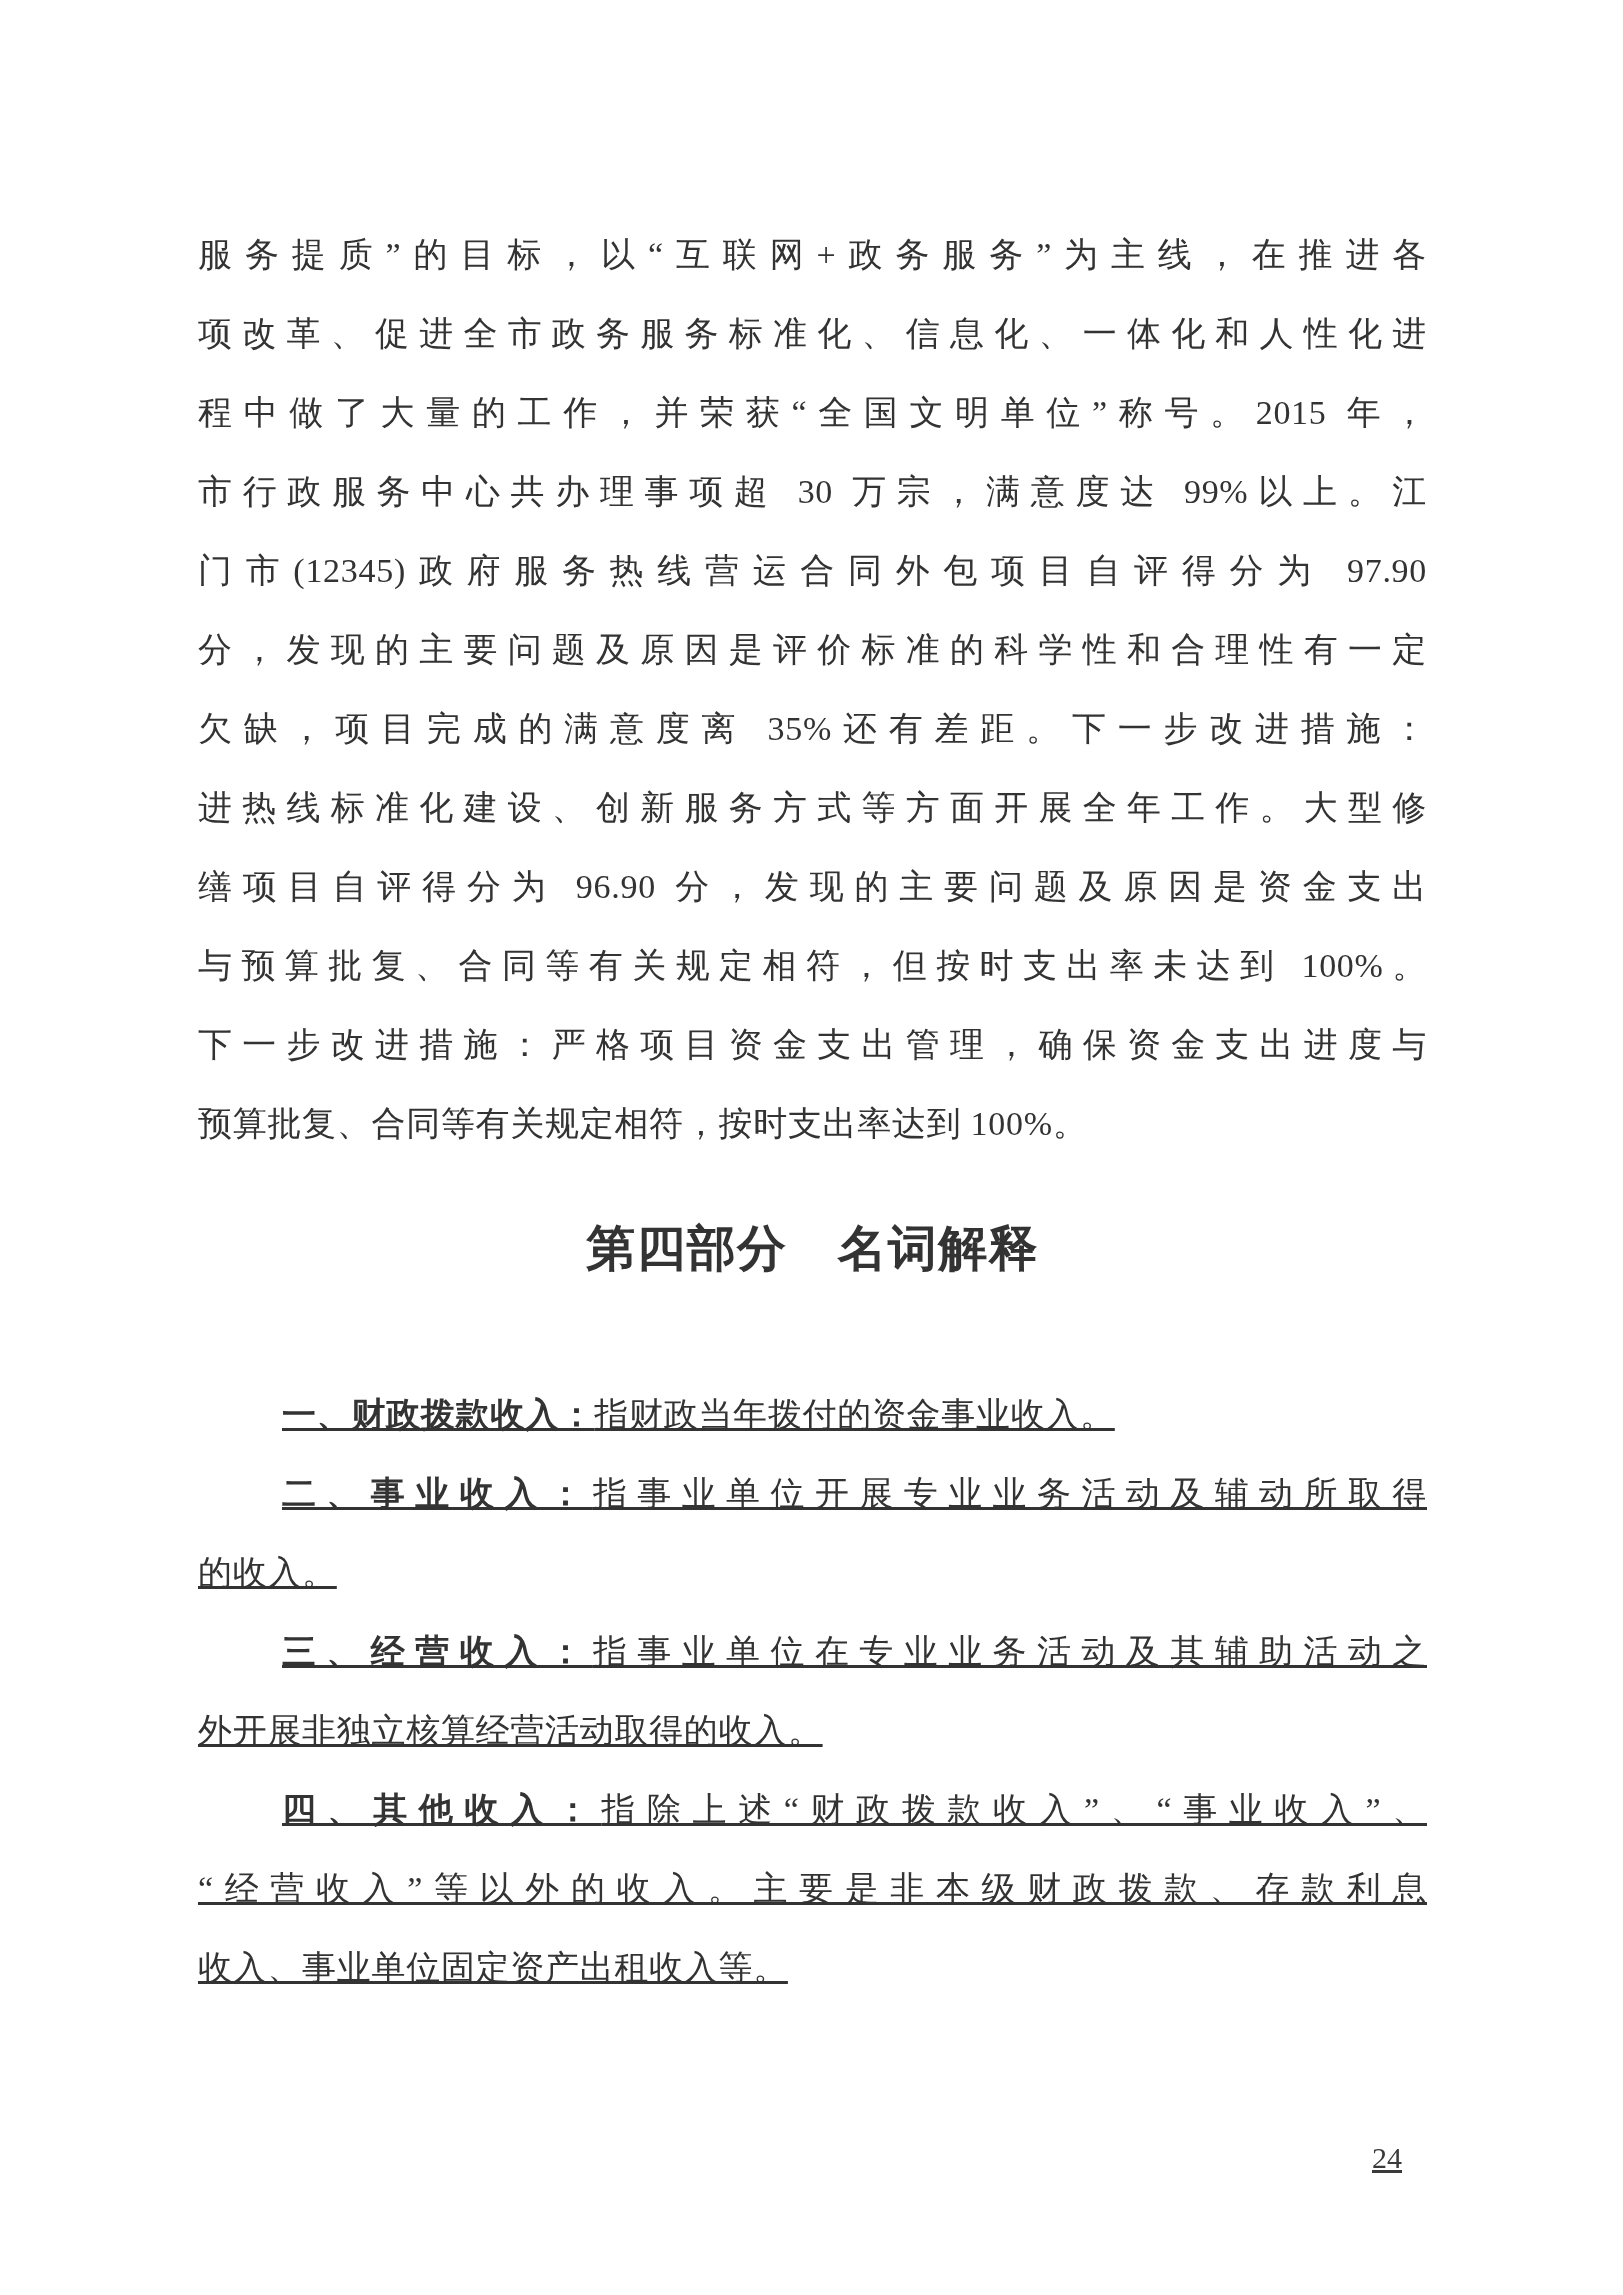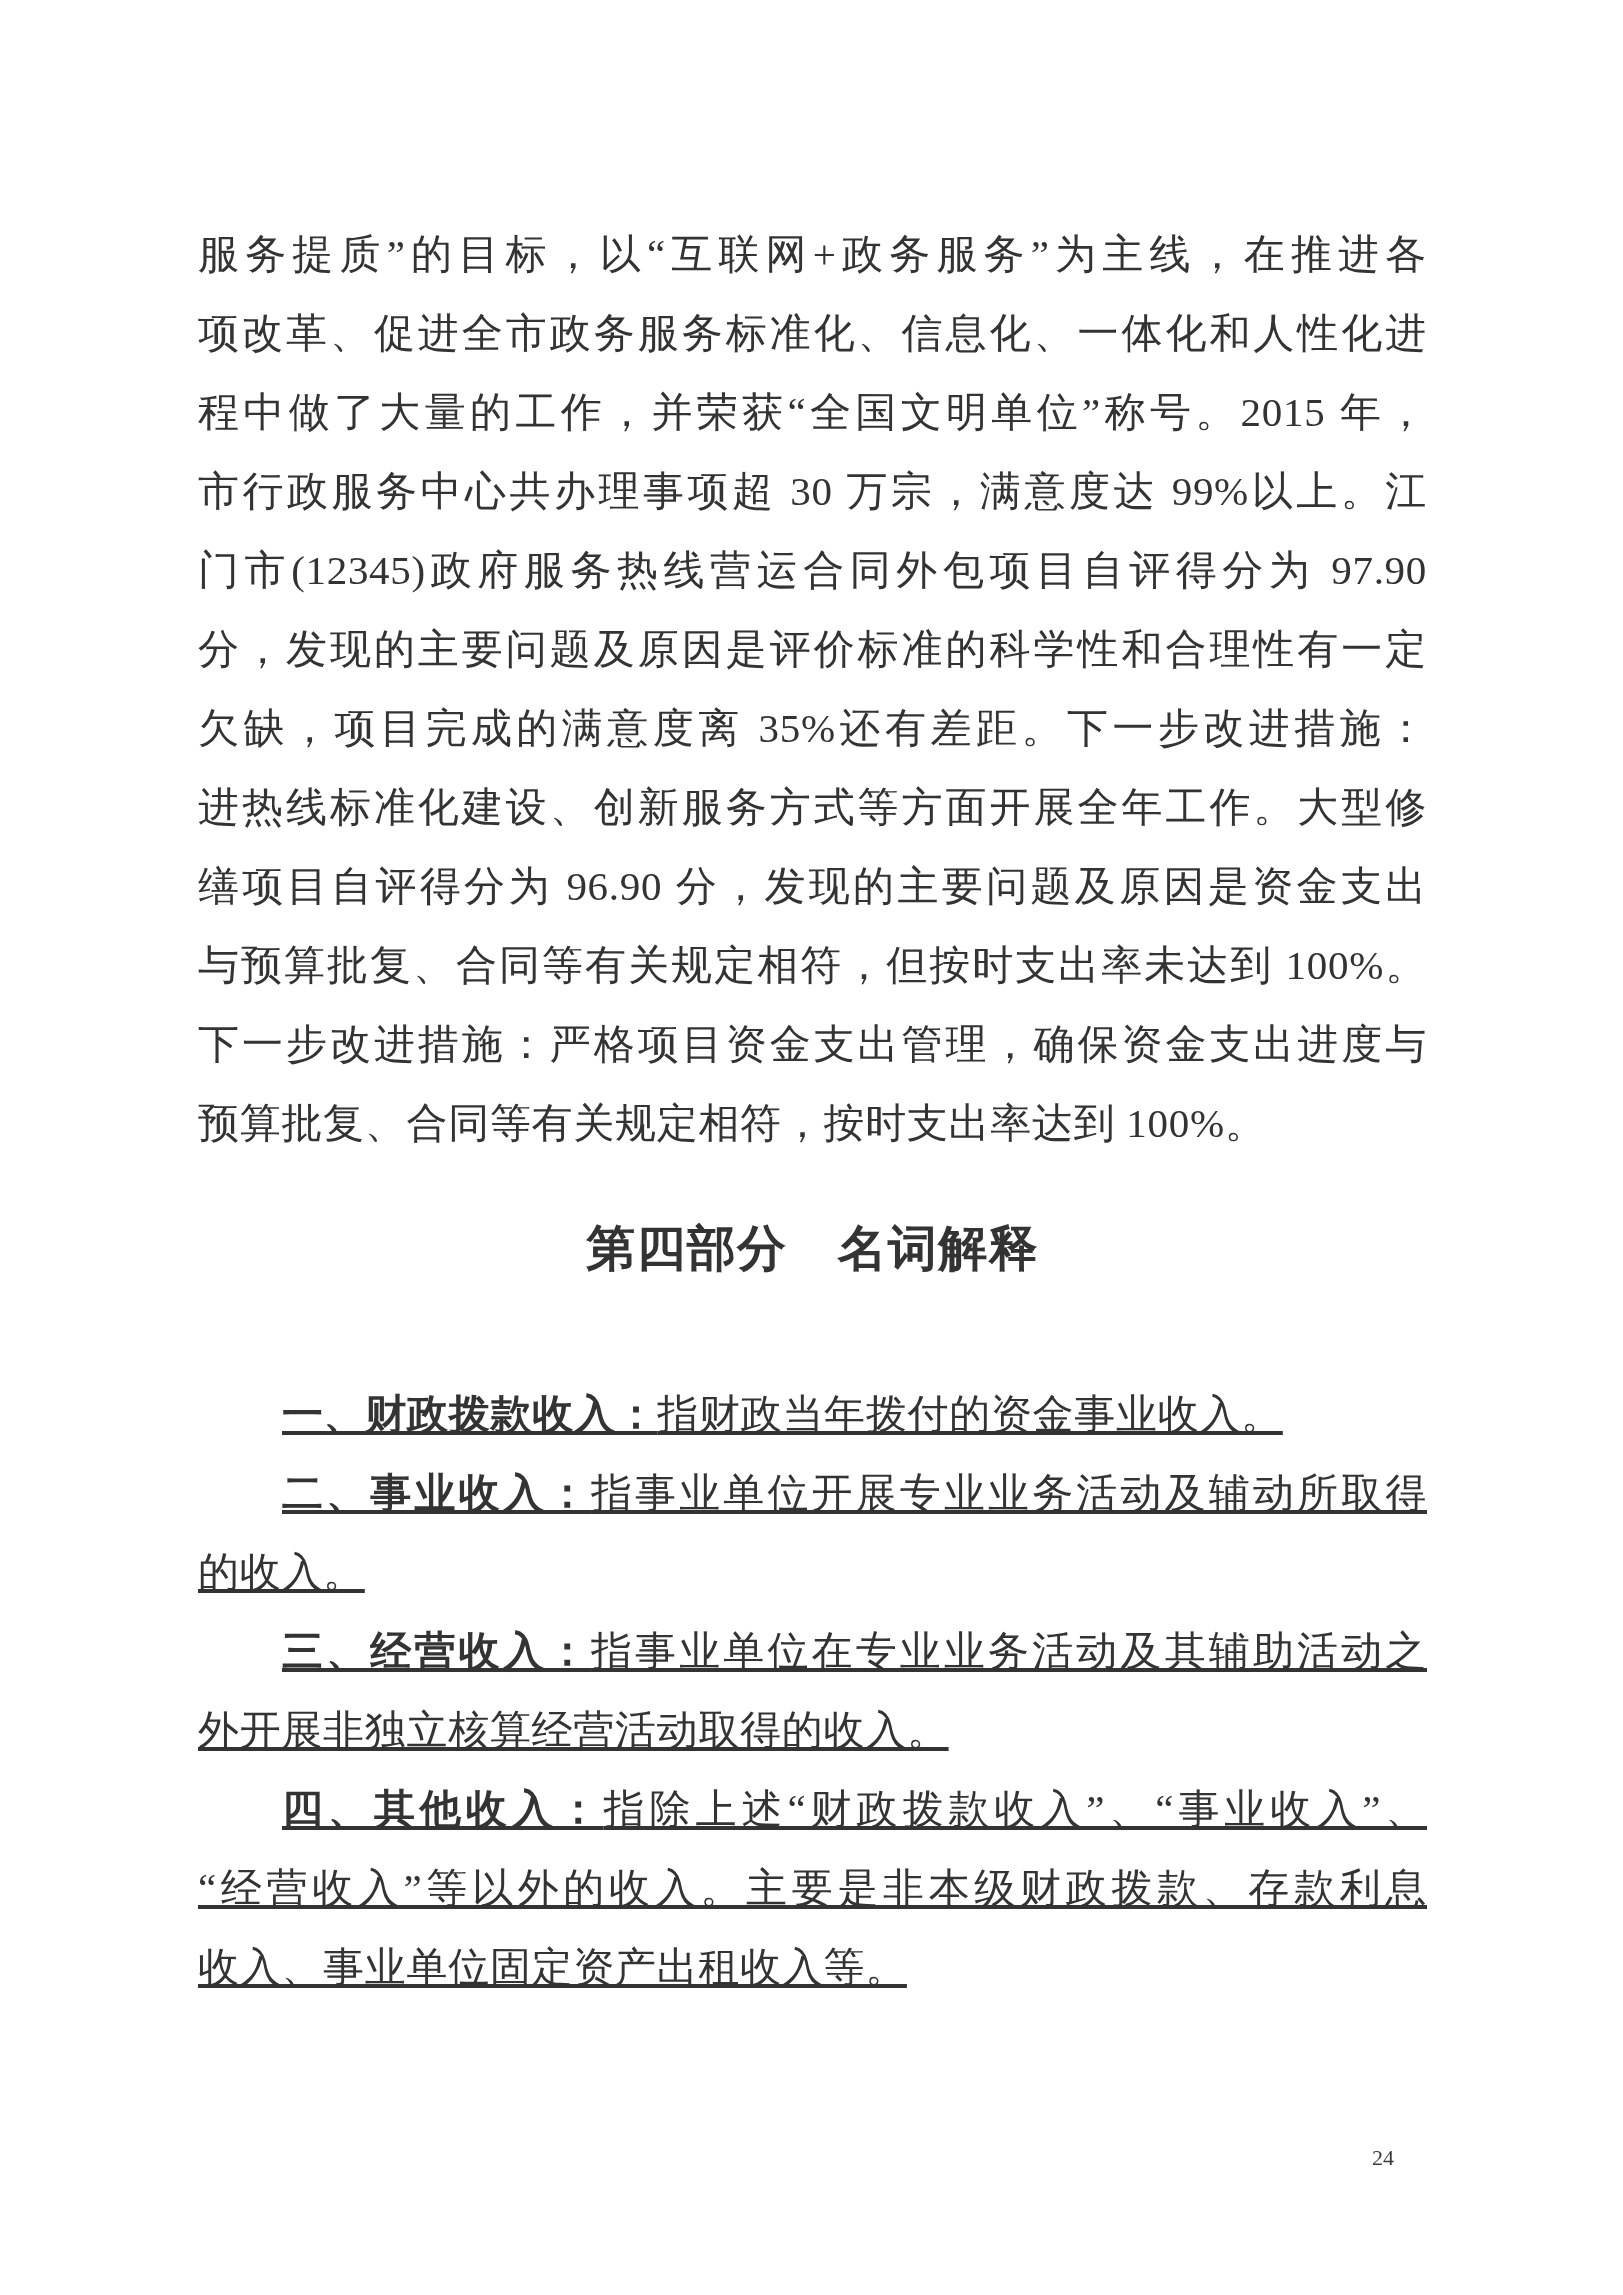--- a/index.html
+++ b/index.html
@@ -16,21 +16,21 @@
     font-family: "Liberation Serif", "DejaVu Serif", serif;
     color: #333333;
   }
   .text-block {
     position: absolute;
     left: 198px;
     top: 215px;
     width: 1229px;
   }
   .line {
-    font-size: 41px;
+    font-size: 34px;
     line-height: 79px;
     height: 79px;
     white-space: nowrap;
     letter-spacing: 0.7px;
   }
   .justify {
     white-space: normal;
     text-align: justify;
     text-align-last: justify;
     text-justify: inter-character;
@@ -51,23 +51,24 @@
     letter-spacing: 1.3px;
   }
   .glossary {
     margin-top: 87px;
     text-decoration: underline;
   }
   .page-number {
     position: absolute;
     left: 1372px;
     top: 2138px;
-    font-size: 22px;
+    font-size: 30px;
     line-height: 39px;
     color: #3a3a3a;
+    text-decoration: underline;
   }
 </style>
 </head>
 <body>
 
 <div class="page">
 
   <div class="text-block">
 
     <div>

